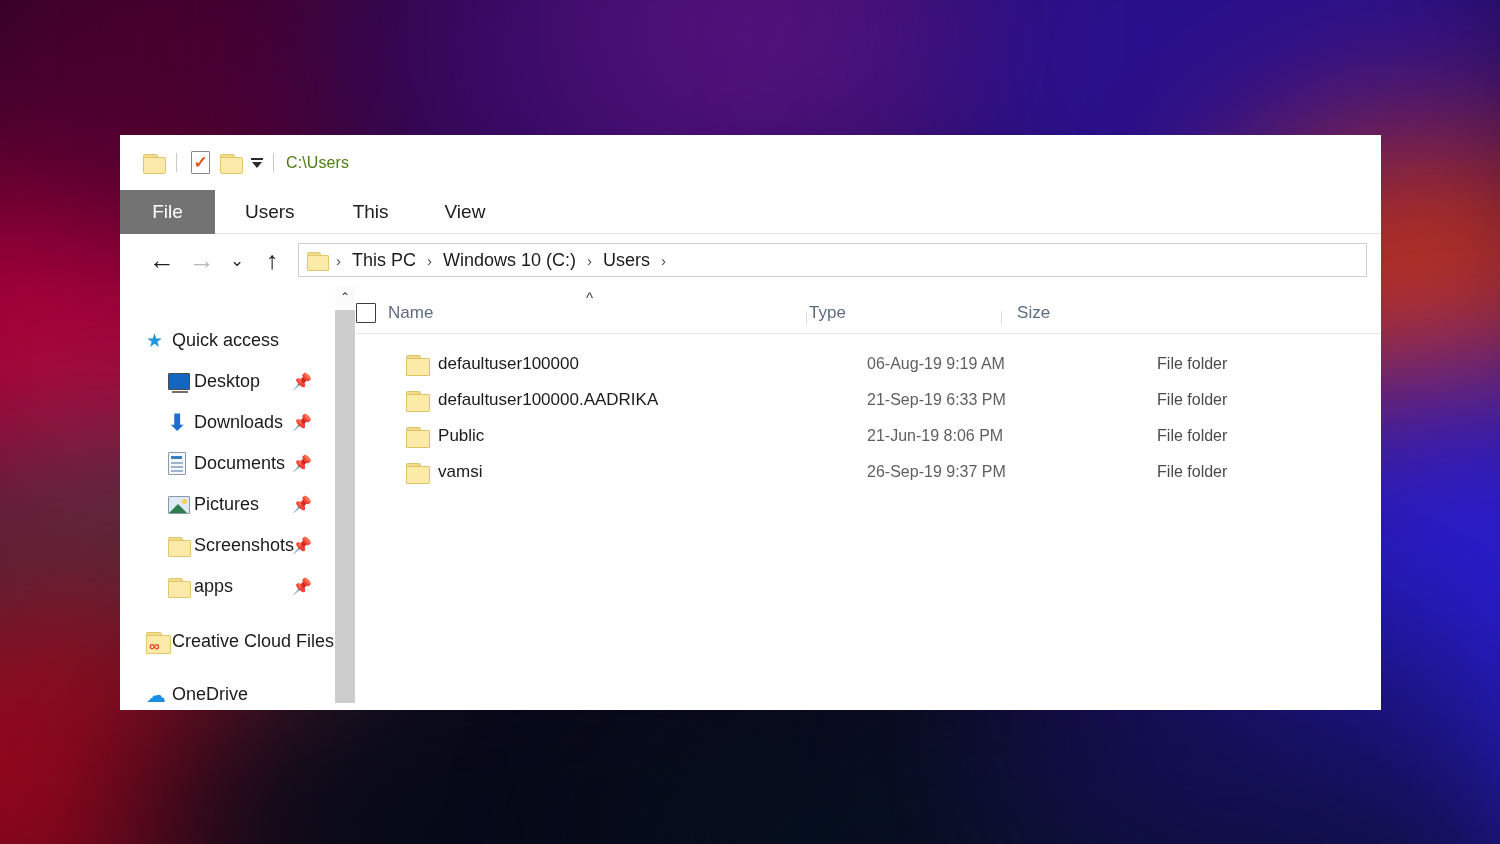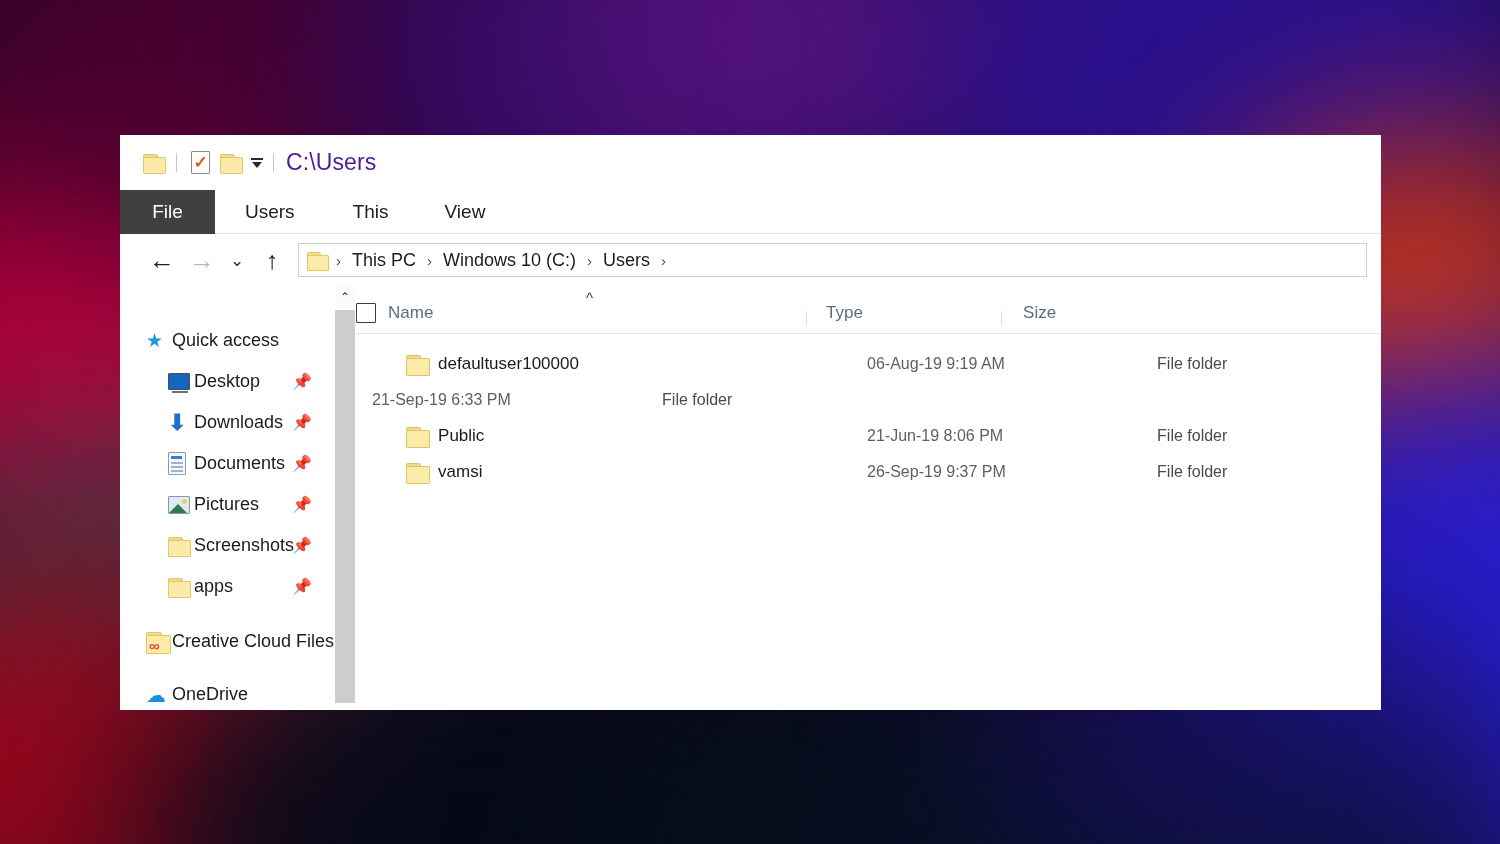--- a/index.html
+++ b/index.html
@@ -65,35 +65,35 @@
   }
   .qa-caret::before {
     content:""; position:absolute; left:2px; top:3px; width:12px; height:2px; background:#2b2b2b;
   }
   .qa-caret::after {
     content:""; position:absolute; left:3px; top:7px;
     border-left:5px solid transparent; border-right:5px solid transparent;
     border-top:6px solid #2b2b2b;
   }
   #window-title {
-    margin-left:4px; font-size:23px; color:#4c1d95; letter-spacing:.1px;
+    margin-left:4px; font-size:16px; color:#4d7c0f; letter-spacing:.1px;
   }
 
   
   #ribbon { height:44px; display:flex; align-items:stretch; background:#ffffff; position:relative; }
   #ribbon::after {
     content:""; position:absolute; left:0; right:0; bottom:0; height:1px; background:#e2e2e2;
   }
   .tab {
     display:flex; align-items:center; justify-content:center;
     font-size:19px; color:#202020; cursor:default;
     padding:0 26px; position:relative; z-index:1;
   }
   .tab.file {
-    background:#404040; color:#ffffff; min-width:95px; margin-left:0;
+    background:#737373; color:#ffffff; min-width:95px; margin-left:0;
   }
   .tab.home { padding:0 30px; }
   .tab.share { padding:0 28px; }
   .tab.view { padding:0 28px; }
 
   
   #addressrow {
     height:52px; display:flex; align-items:center; padding-left:22px; gap:0;
     background:#ffffff;
   }
@@ -223,22 +223,22 @@
   }
   .colsort {
     position:absolute; left:230px; top:4px; font-size:15px; color:#3c3c3c; line-height:1;
   }
   .col {
     font-size:17px; color:#5e6c80; padding-bottom:10px; position:relative;
     white-space:nowrap; display:flex; align-items:center;
   }
   .col.name { width:450px; }
   .col.date { width:245px; padding-left:16px; }
-  .col.type { width:195px; padding-left:20px; }
-  .col.size { width:132px; padding-left:22px; }
+  .col.type { width:195px; padding-left:3px; }
+  .col.size { width:132px; padding-left:16px; }
   .col.date::before, .col.type::before, .col.size::before {
     content:""; position:absolute; left:0; top:8px; bottom:8px; width:1px; background:#dcdcdc;
   }
   .hdr-check {
     width:20px; height:20px; border:1.5px solid #3d3d3d; background:#ffffff;
     margin-right:12px; border-radius:1px; flex:0 0 20px;
   }
   .row {
     height:36px; display:flex; gap:45px;
   }
@@ -425,20 +425,24 @@
             <div class="cell name">
               <span class="row-folder"></span>
               <span>defaultuser100000</span>
             </div>
             <div class="cell date">06-Aug-19 9:19 AM</div>
             <div class="cell type">File folder</div>
             <div class="cell size"></div>
           </div>
 
           <div class="row">
+            <div class="cell name">
+              <span class="row-folder"></span>
+              <span>defaultuser100000.AADRIKA</span>
+            </div>
             <div class="cell date">21-Sep-19 6:33 PM</div>
             <div class="cell type">File folder</div>
             <div class="cell size"></div>
           </div>
 
           <div class="row">
             <div class="cell name">
               <span class="row-folder"></span>
               <span>Public</span>
             </div>

